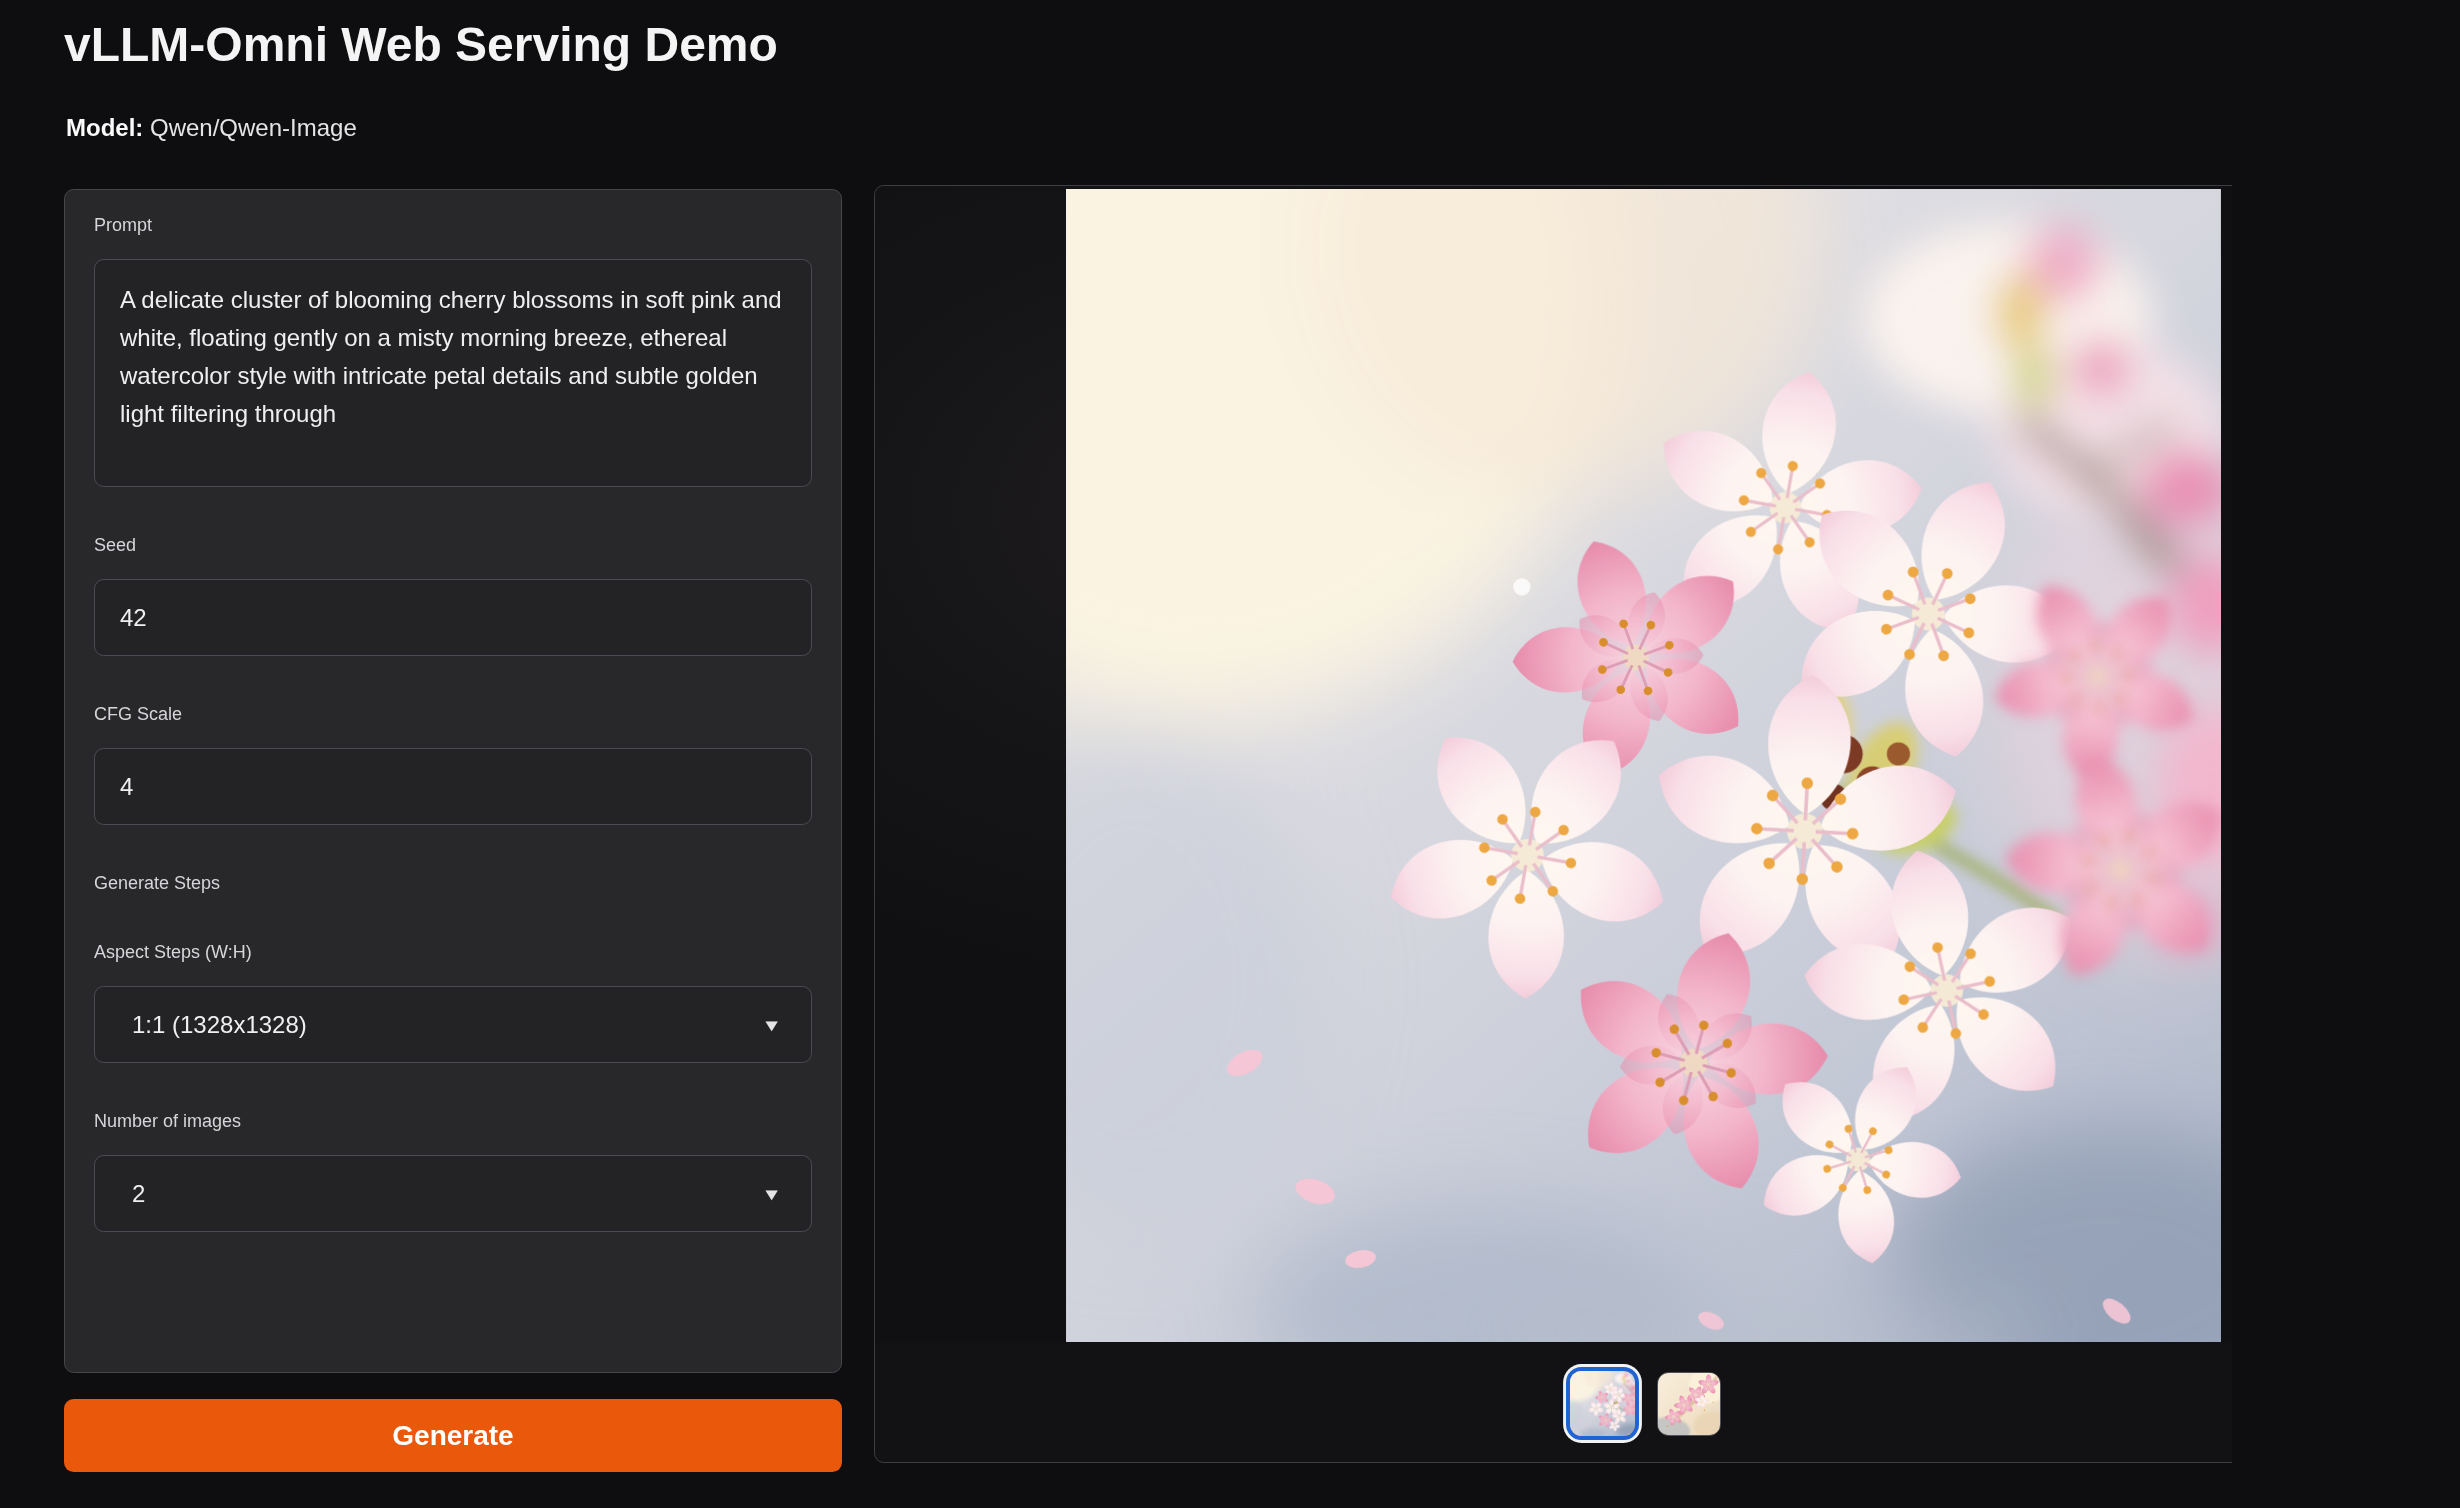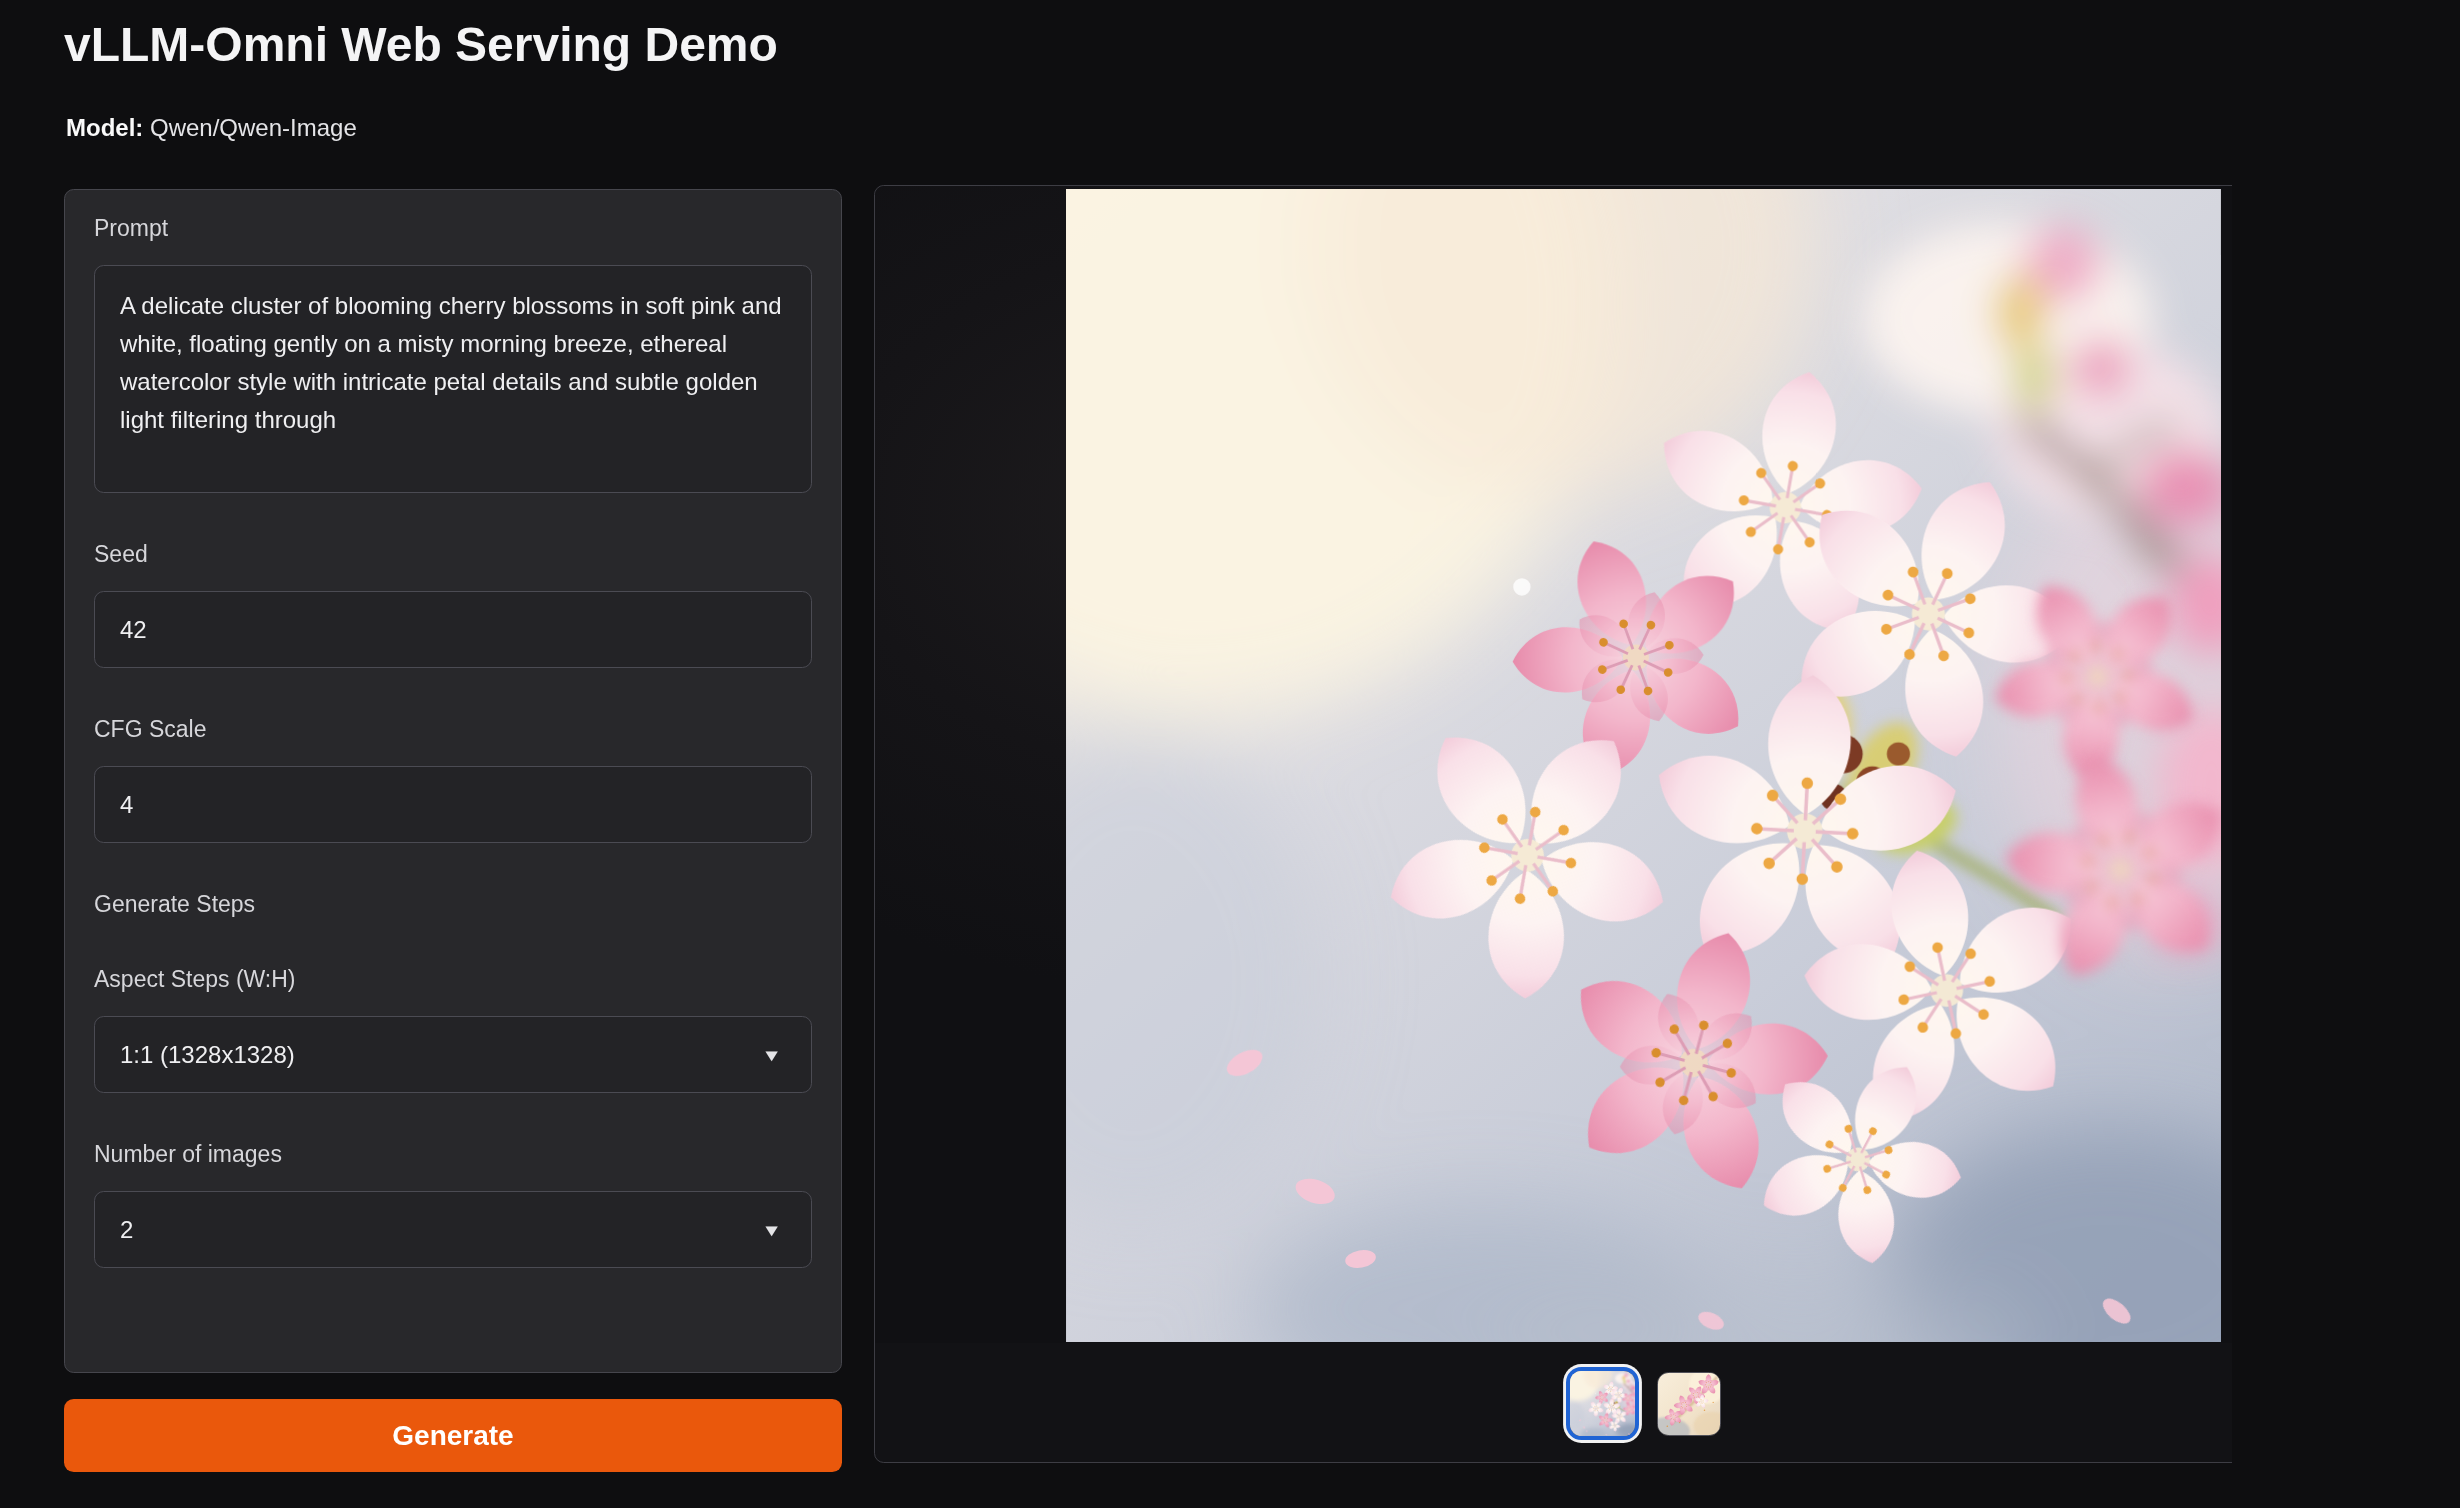--- a/index.html
+++ b/index.html
@@ -11,39 +11,39 @@
   .title{
     position:absolute;left:64px;top:17.4px;font-size:48px;font-weight:700;color:#f4f4f5;letter-spacing:0;
   }
   .model-line{position:absolute;left:66px;top:114px;font-size:24px;color:#e4e4e7;}
   .model-line .model-label{font-weight:700;color:#fafafa;}
   
   .card{
     position:absolute;left:64px;top:189px;width:778px;height:1184px;box-sizing:border-box;
     background:#28282b;border:1px solid #46464d;border-radius:9.7px;padding:25px 29px 11.6px 29px;
   }
-  .field-label{font-size:23px;color:#d6d6da;margin:0 0 23px 0;}
+  .field-label{font-size:18px;color:#d6d6da;margin:0 0 23px 0;}
   .sect{margin-top:48px;}
   .sect.first{margin-top:0;}
   textarea.prompt-box{
     display:block;box-sizing:border-box;width:100%;height:228px;resize:none;
     background:#232326;border:1px solid #4b4b53;border-radius:9.7px;
     color:#efeff1;font-family:"Liberation Sans","DejaVu Sans",sans-serif;
     font-size:24px;line-height:38px;padding:21px 25px;outline:none;
   }
   .text-input{
     display:block;box-sizing:border-box;width:100%;height:77px;
     background:#232326;border:1px solid #4b4b53;border-radius:9.7px;
     color:#efeff1;font-family:"Liberation Sans","DejaVu Sans",sans-serif;
     font-size:24px;padding:0 25px;outline:none;
   }
   .dropdown{
     box-sizing:border-box;width:100%;height:77px;background:#232326;border:1px solid #4b4b53;
     border-radius:9.7px;display:flex;align-items:center;justify-content:space-between;
-    padding:0 29px 0 25px;font-size:24px;color:#efeff1;cursor:pointer;
+    padding:0 29px 0 37px;font-size:24px;color:#efeff1;cursor:pointer;
   }
   .dd-arrow{font-size:21px;color:#e4e4e7;transform:scaleY(0.8);}
   .generate-btn{
     position:absolute;left:64px;top:1399px;width:778px;height:73px;
     background:#ea580c;border:none;border-radius:9.7px;color:#ffffff;
     font-family:Liberation Sans, sans-serif;font-size:28px;font-weight:700;cursor:pointer;
   }
   
   .viewer{
     position:absolute;left:874px;top:185px;width:1539px;height:1278px;box-sizing:border-box;

